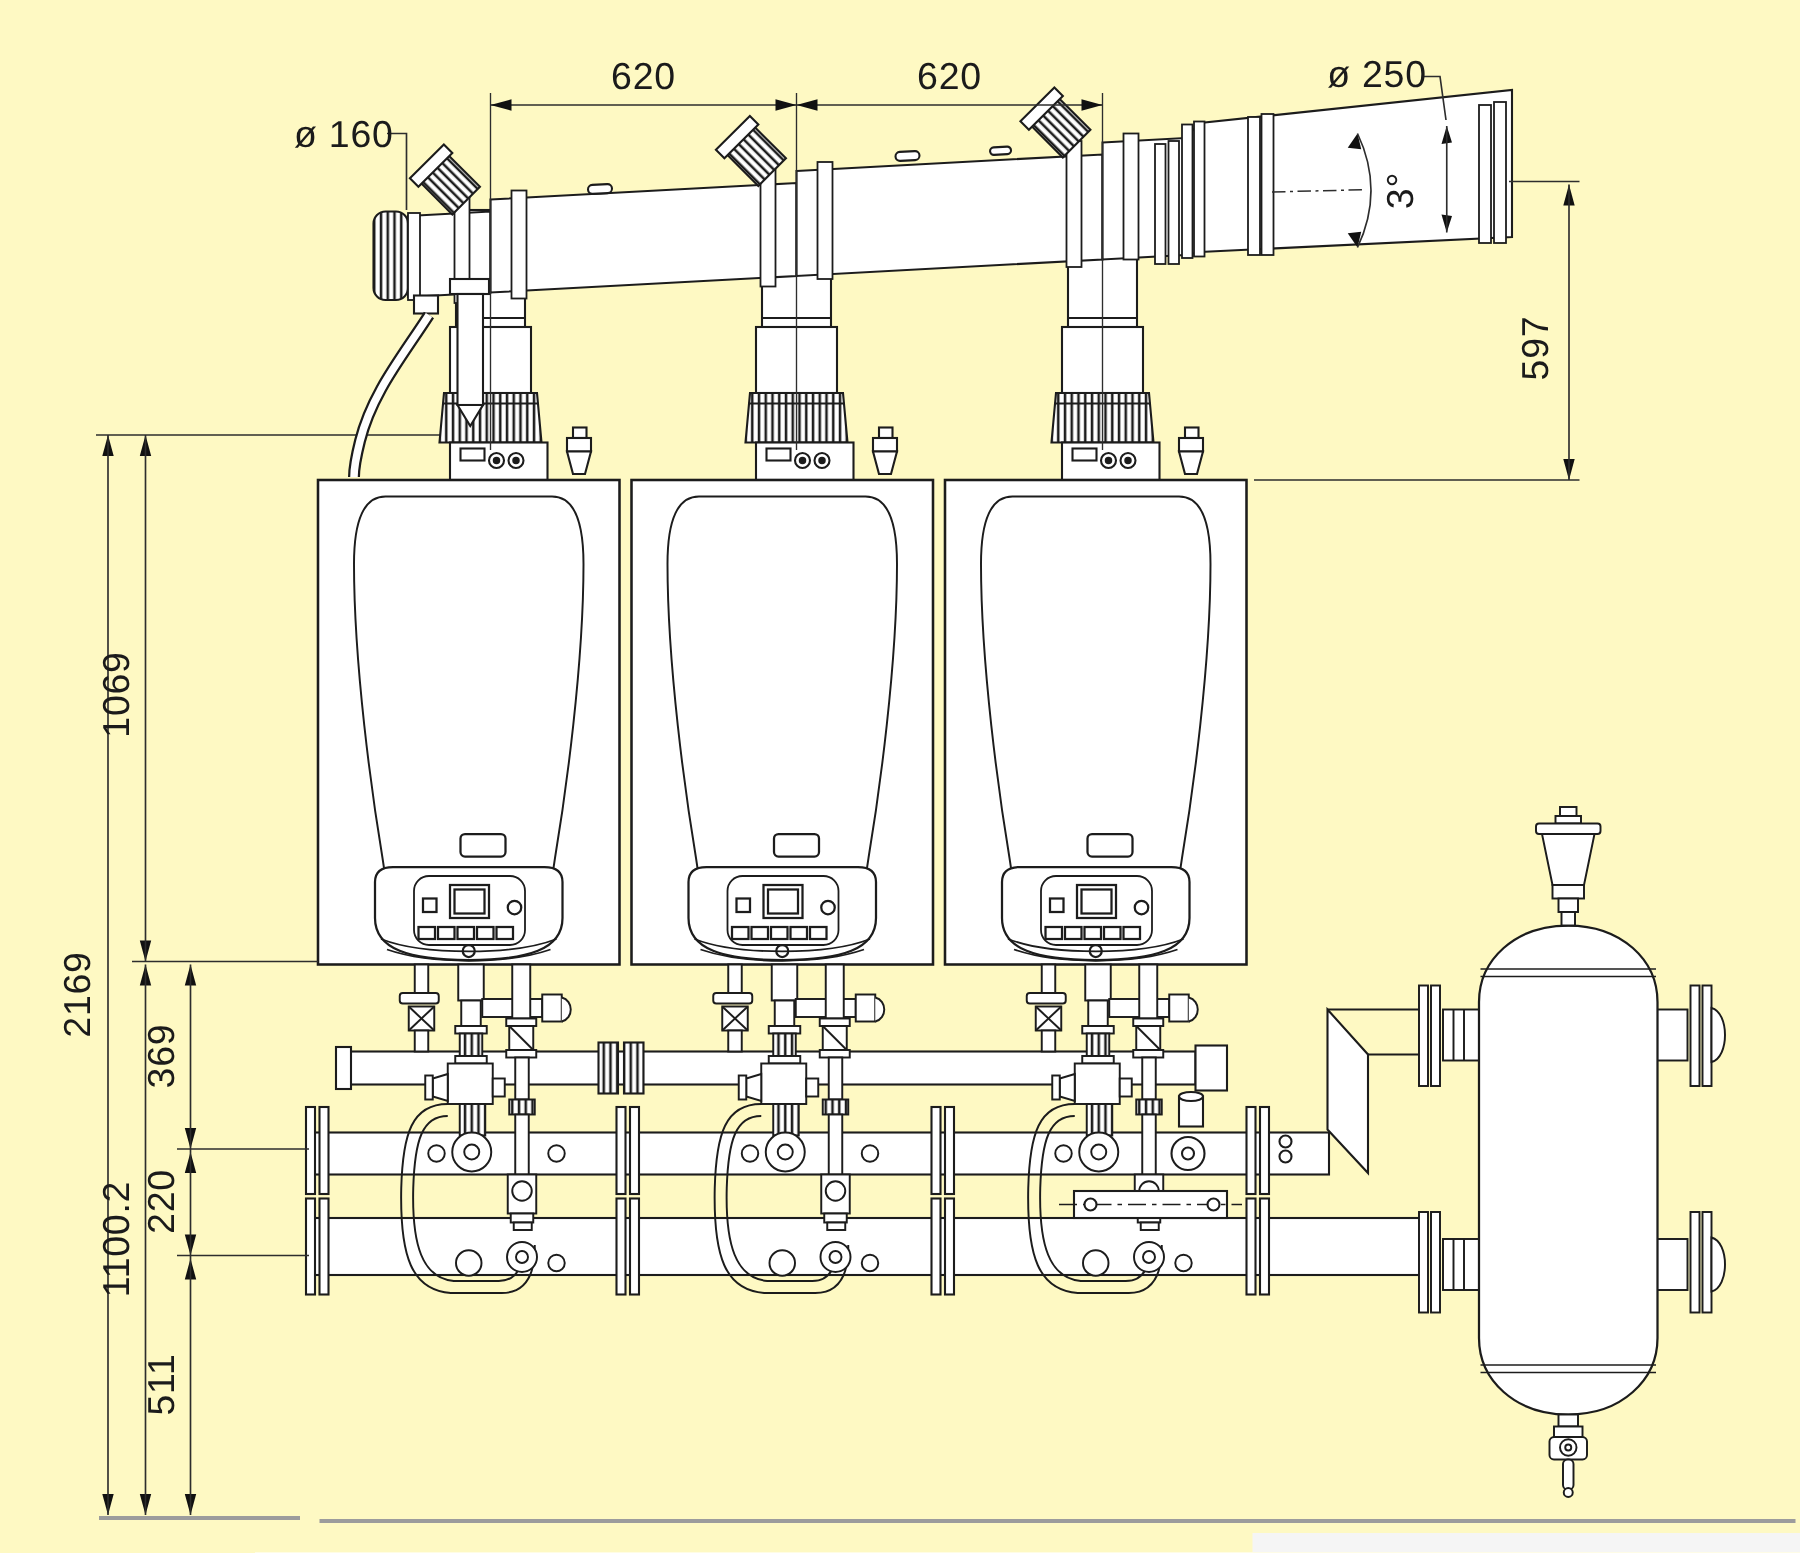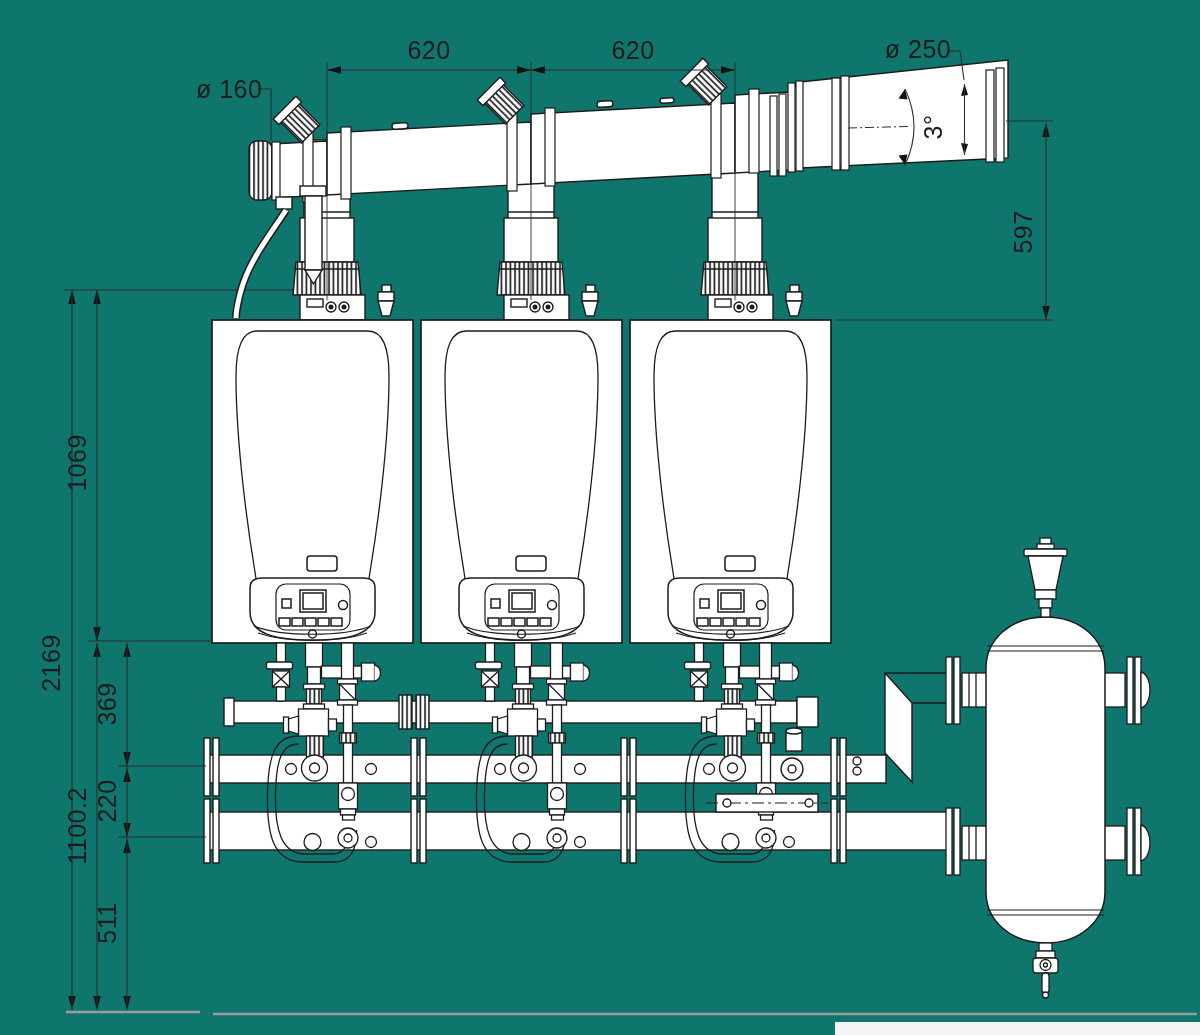--- a/index.html
+++ b/index.html
@@ -1,16 +1,16 @@
 <!DOCTYPE html>
 <html><head>
 <meta charset="utf-8">
 <style>
   html,body{margin:0;padding:0;background:#fff;}
-  .stage{width:1200px;height:1035px;position:relative;background:#0f766e;overflow:hidden;}
+  .stage{width:1200px;height:1035px;position:relative;background:#fef9c3;overflow:hidden;}
   svg{display:block;}
   text.dim{font-family:"Liberation Sans","DejaVu Sans",sans-serif;font-size:25px;fill:#1b1b1b;letter-spacing:0.5px;}
 </style>
 </head>
 <body>
 
 <div class="stage">
 <svg width="1200" height="1035" viewBox="0 0 1200 1035" xmlns="http://www.w3.org/2000/svg">
   <defs>
     <pattern id="rib" width="4.5" height="10" patternUnits="userSpaceOnUse">

